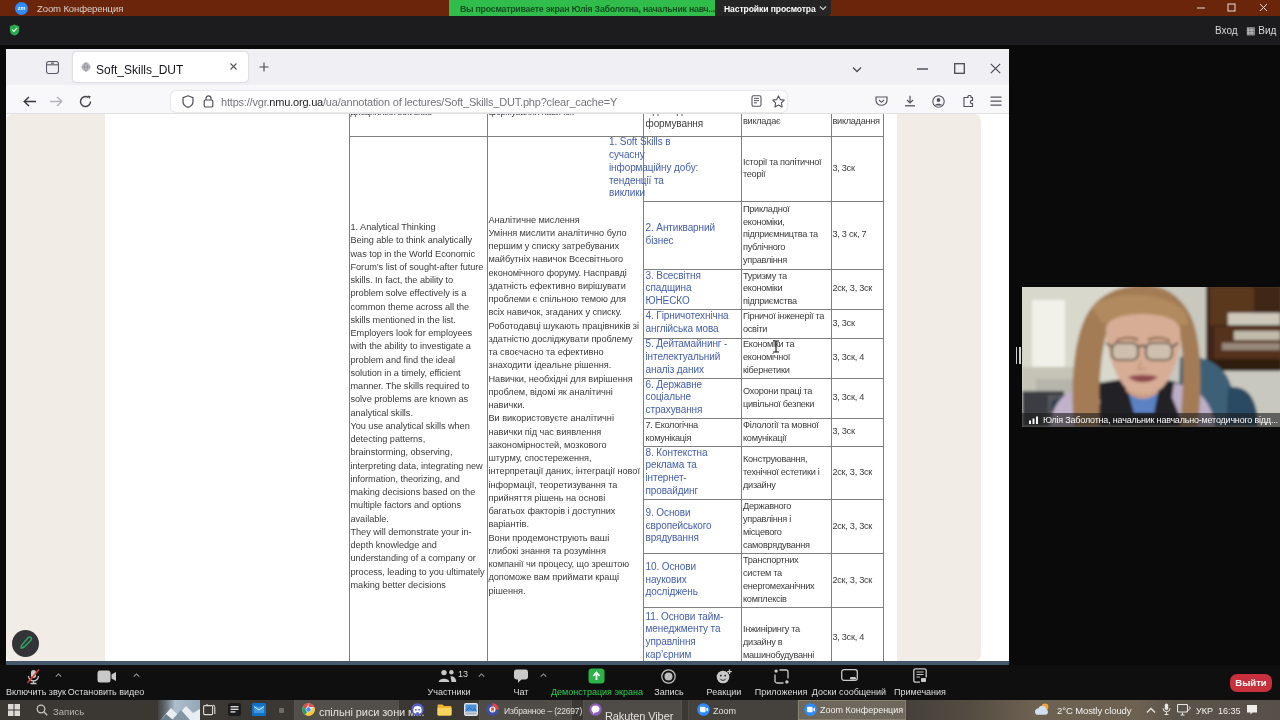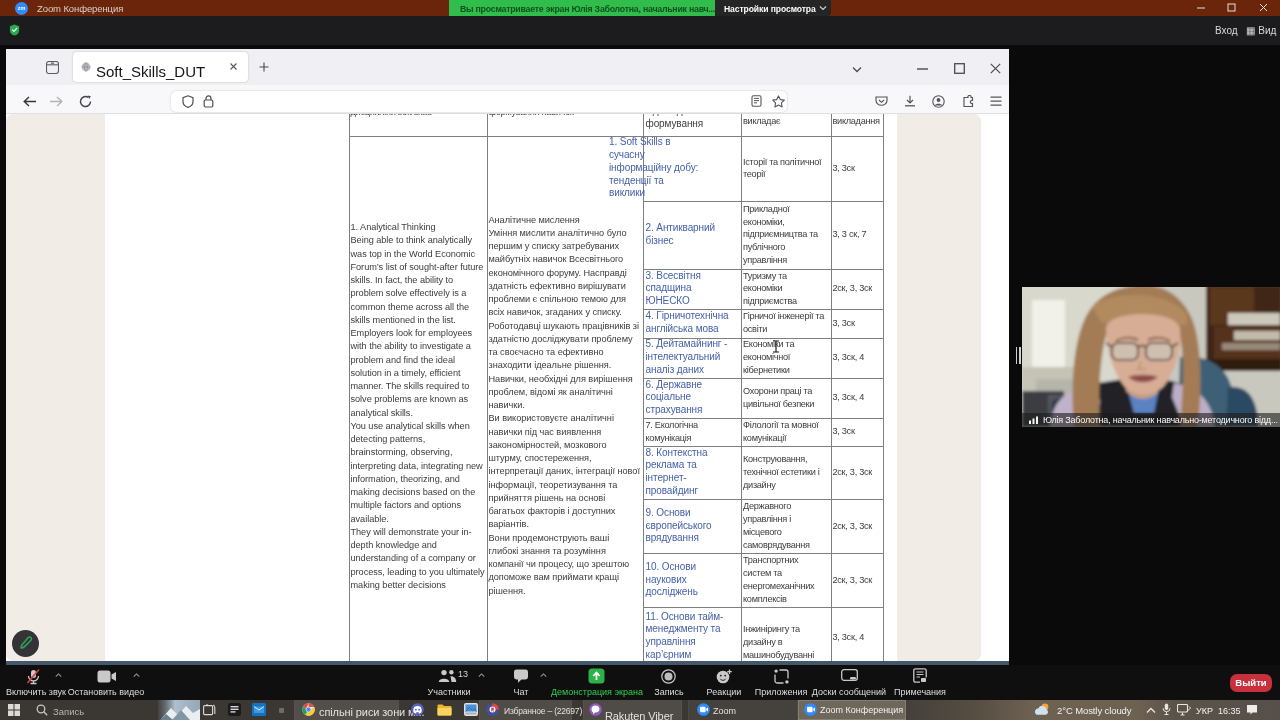--- a/index.html
+++ b/index.html
@@ -88,21 +88,21 @@
     <svg class="abs" style="left:40px;top:12px" width="13" height="13" viewBox="0 0 13 13">
         <rect x="0.5" y="0.5" width="12" height="12" rx="2.5" fill="none" stroke="#5b5b66" stroke-width="1.1"></rect>
         <line x1="0.5" y1="3.8" x2="12.5" y2="3.8" stroke="#5b5b66" stroke-width="1.1"></line>
         <rect x="4.7" y="1.5" width="3.6" height="1.2" rx="0.6" fill="#5b5b66"></rect>
       </svg>
 
     <svg class="abs" style="left:75px;top:13px" width="10" height="10" viewBox="0 0 10 10">
         <circle cx="5" cy="5" r="4.4" fill="#b8b8be"></circle>
         <path d="M0.6 5 H9.4 M5 0.6 C7 2.5 7 7.5 5 9.4 C3 7.5 3 2.5 5 0.6" stroke="#8e8e96" stroke-width="0.7" fill="none"></path>
       </svg>
-    <div class="abs" style="left:90px;top:13.5px;font-size:15px;color:#15141a;letter-spacing:0">Soft_Skills_DUT</div>
+    <div class="abs" style="left:90px;top:13.5px;font-size:12px;color:#15141a;letter-spacing:0">Soft_Skills_DUT</div>
     <svg class="abs" style="left:223px;top:13px" width="9" height="9" viewBox="0 0 9 9">
         <path d="M1.5 1.5 L7.5 7.5 M7.5 1.5 L1.5 7.5" stroke="#55555f" stroke-width="1.1"></path>
       </svg>
     <svg class="abs" style="left:253px;top:13px" width="10" height="10" viewBox="0 0 10 10">
         <path d="M5 0.5 V9.5 M0.5 5 H9.5" stroke="#4a4a55" stroke-width="1.1"></path>
       </svg>
 
     <svg class="abs" style="left:845px;top:16px" width="12" height="9" viewBox="0 0 12 9">
         <path d="M2 2.5 L6 6.5 L10 2.5" stroke="#4a4a55" stroke-width="1.3" fill="none"></path>
       </svg>
@@ -129,20 +129,21 @@
       </svg>
     <div id="urlbar" class="abs"></div>
 
     <svg class="abs" style="left:176px;top:46px" width="12" height="13" viewBox="0 0 12 13">
         <path d="M6 0.8 L11 2.6 V6.5 C11 9.5 8.7 11.5 6 12.3 C3.3 11.5 1 9.5 1 6.5 V2.6 Z" fill="none" stroke="#4f4e58" stroke-width="1.2"></path>
       </svg>
     <svg class="abs" style="left:197px;top:45.5px" width="11" height="13" viewBox="0 0 11 13">
         <rect x="1.2" y="5" width="8.6" height="7" rx="1.2" fill="none" stroke="#4f4e58" stroke-width="1.2"></rect>
         <path d="M3 5 V3.4 A2.5 2.5 0 0 1 8 3.4 V5" fill="none" stroke="#4f4e58" stroke-width="1.2"></path>
       </svg>
+    <div class="abs" style="left:215px;top:47px;font-size:11px;letter-spacing:-0.2px;color:#76757d;white-space:nowrap">https://vgr.<span style="color:#1f1e25">nmu.org.ua</span>/ua/annotation of lectures/Soft_Skills_DUT.php?clear_cache=Y</div>
 
     <svg class="abs" style="left:745px;top:46px" width="11" height="12" viewBox="0 0 11 12">
         <rect x="1" y="0.8" width="9" height="10.4" rx="1.4" fill="none" stroke="#55545e" stroke-width="1.1"></rect>
         <path d="M3 3.4 H8 M3 5.6 H8 M3 7.8 H6.2" stroke="#55545e" stroke-width="1"></path>
       </svg>
     <svg class="abs" style="left:766px;top:45.5px" width="13" height="13" viewBox="0 0 13 13">
         <path d="M6.5 0.9 L8.3 4.6 L12.3 5.1 L9.4 7.9 L10.1 12 L6.5 10 L2.9 12 L3.6 7.9 L0.7 5.1 L4.7 4.6 Z" fill="none" stroke="#55545e" stroke-width="1.1" stroke-linejoin="round"></path>
       </svg>
 
     <svg class="abs" style="left:869px;top:46px" width="13" height="13" viewBox="0 0 13 13">

